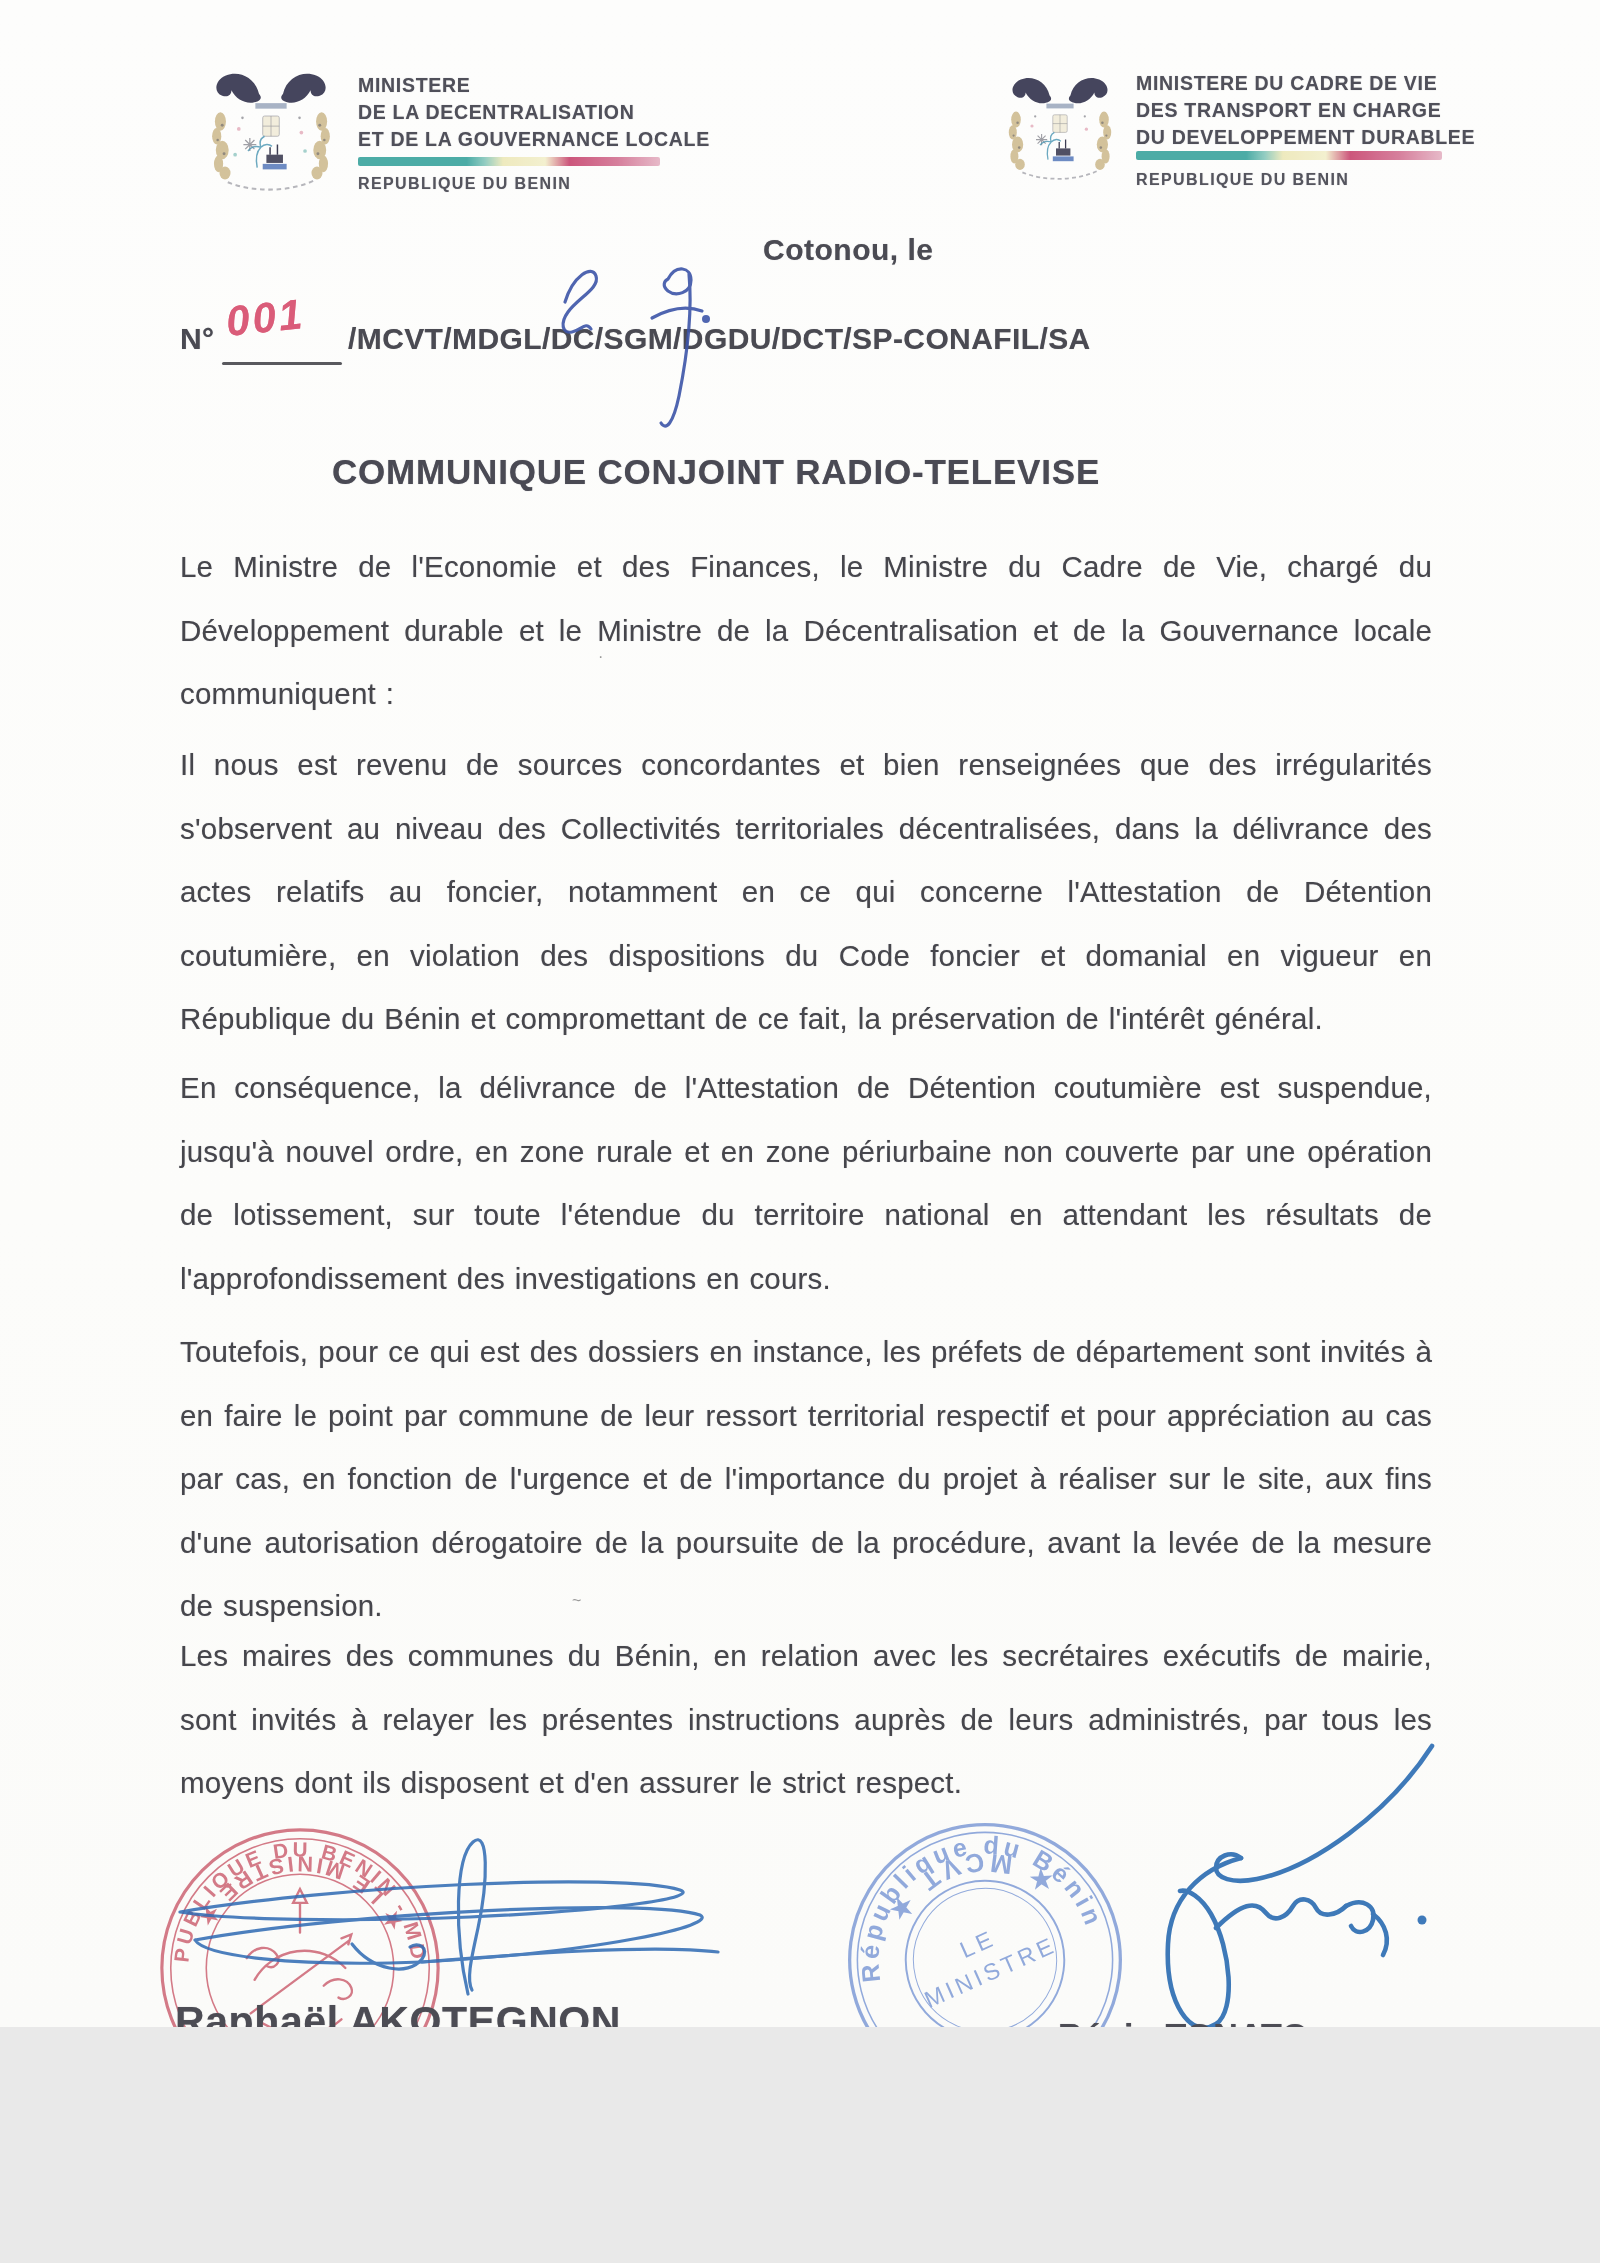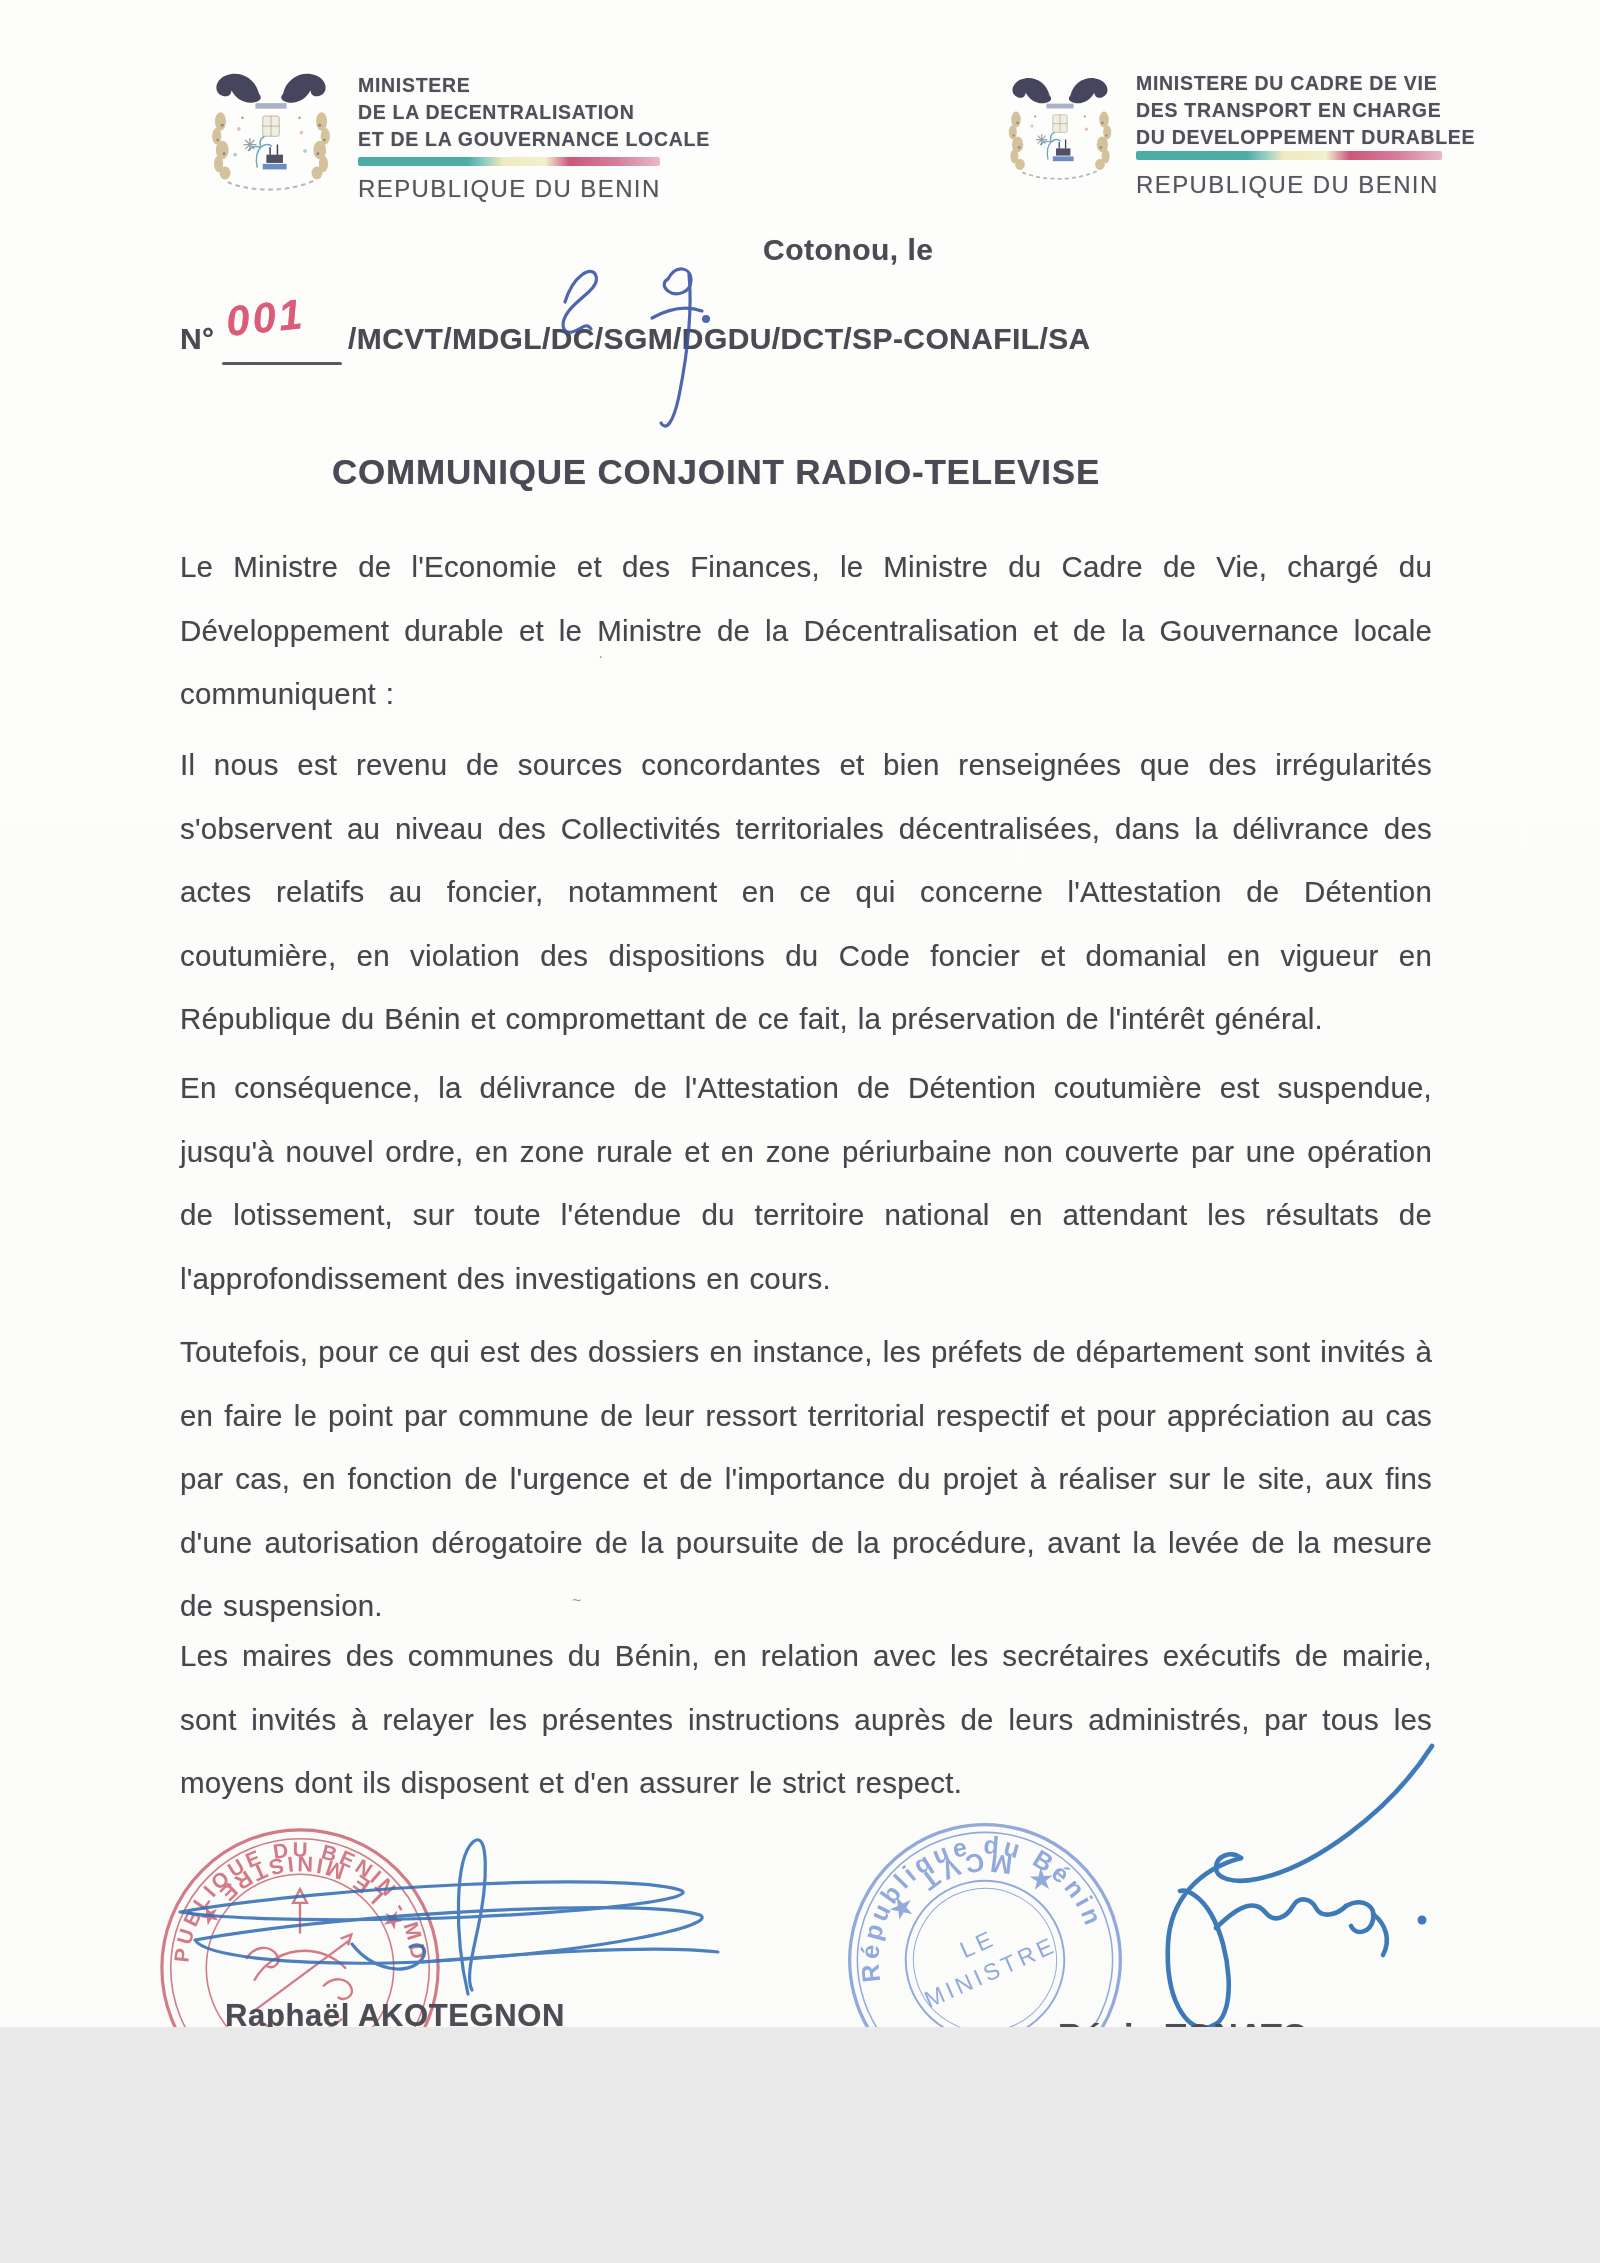--- a/index.html
+++ b/index.html
@@ -18,21 +18,21 @@
     filter:blur(.2px);white-space:nowrap;
   }
   .flag-rule{
     height:9px;border-radius:2px;opacity:.85;filter:blur(.7px);
     background:linear-gradient(90deg,
       #2e9e98 0%,#2e9e98 36%,#7fc4b8 42%,
       #ece7b4 48%,#f2eec8 62%,
       #c43a66 70%,#d06a8c 86%,#e3aec0 100%);
   }
   .country{
-    font-size:24px;letter-spacing:1.4px;color:#55555e;font-weight:normal;
+    font-size:16px;letter-spacing:1.4px;color:#55555e;font-weight:bold;
     text-shadow:0 0 1px rgba(120,120,130,.5);filter:blur(.2px);white-space:nowrap;
   }
   
   .dateline{font-size:30px;font-weight:bold;color:#4b4b53;letter-spacing:.5px;
     text-shadow:0 0 .7px rgba(70,70,80,.5);}
   .ref-prefix,.ref-suffix{font-size:30px;font-weight:bold;color:#4a4a52;
     letter-spacing:.4px;text-shadow:0 0 .7px rgba(70,70,80,.5);white-space:nowrap;}
   .ref-number{
     font-size:42px;font-weight:bold;font-style:italic;color:#d84f6e;
     letter-spacing:3px;transform:rotate(-6deg);opacity:.92;
@@ -228,21 +228,21 @@
     <g stroke="#2e6ab3" stroke-width="3.2" fill="none" stroke-linecap="round" opacity=".85">
       <path d="M298,192 C284,132 285,56 303,40 C319,26 318,80 308,126 C302,154 296,177 302,188"></path>
       <path d="M10,110 C160,84 452,70 510,88 C530,95 452,108 300,115 C180,120 60,118 10,110"></path>
       <path d="M25,138 C180,110 482,96 530,113 C550,123 432,150 252,160 C122,165 35,154 25,138"></path>
       <path d="M252,160 C352,152 482,142 548,150"></path>
       <path d="M182,142 C202,168 238,175 252,157 C260,146 248,139 240,145"></path>
     </g>
   </svg>
 
   <div class="abs sig-role" style="left:140px;top:2038px;width:512px;z-index:3;">Ministre de la Décentralisation et de la Gouvernance locale</div>
-  <div class="abs sig-name" style="left:175px;top:1998px;width:440px;font-size:31px;z-index:7;">Raphaël AKOTEGNON</div>
+  <div class="abs sig-name" style="left:175px;top:1998px;width:440px;font-size:41px;z-index:7;">Raphaël AKOTEGNON</div>
 
   <svg class="abs" style="left:840px;top:1815px;filter:blur(.45px);z-index:5;" width="290" height="290" viewBox="0 0 300 300">
     <g opacity=".7" transform="rotate(-14 150 150)">
       <circle cx="150" cy="150" r="140" stroke="#6487cf" stroke-width="3.4" fill="none"></circle>
       <circle cx="150" cy="150" r="132" stroke="#6487cf" stroke-width="1.6" fill="none"></circle>
       <circle cx="150" cy="150" r="82" stroke="#6487cf" stroke-width="2" fill="none"></circle>
       <circle cx="150" cy="150" r="74" stroke="#6487cf" stroke-width="1" fill="none"></circle>
       <path id="bs-top" d="M 150,150 m -110,0 a 110,110 0 1 1 220,0" fill="none"></path>
       <path id="bs-bot" d="M 260,150 A 110 110 0 0 0 40,150" fill="none"></path>
       <text font-size="26" font-weight="bold" fill="#6487cf" letter-spacing="4">

